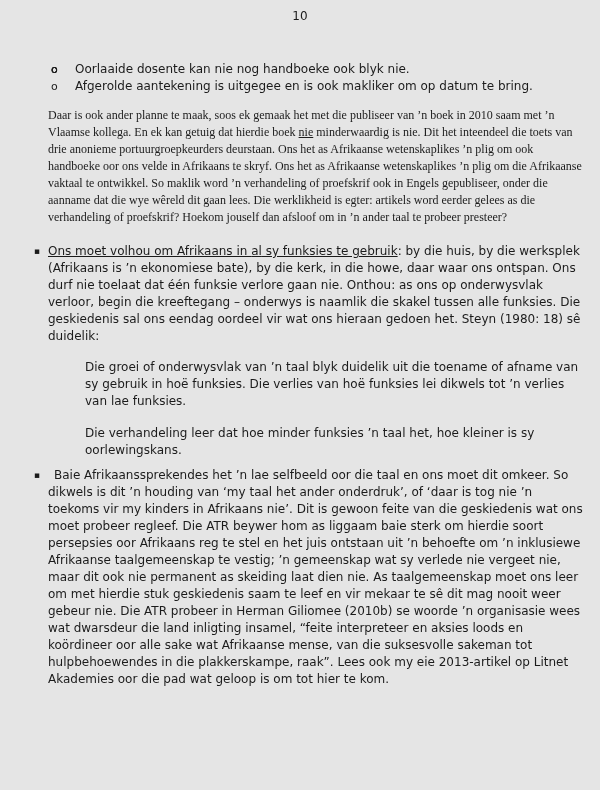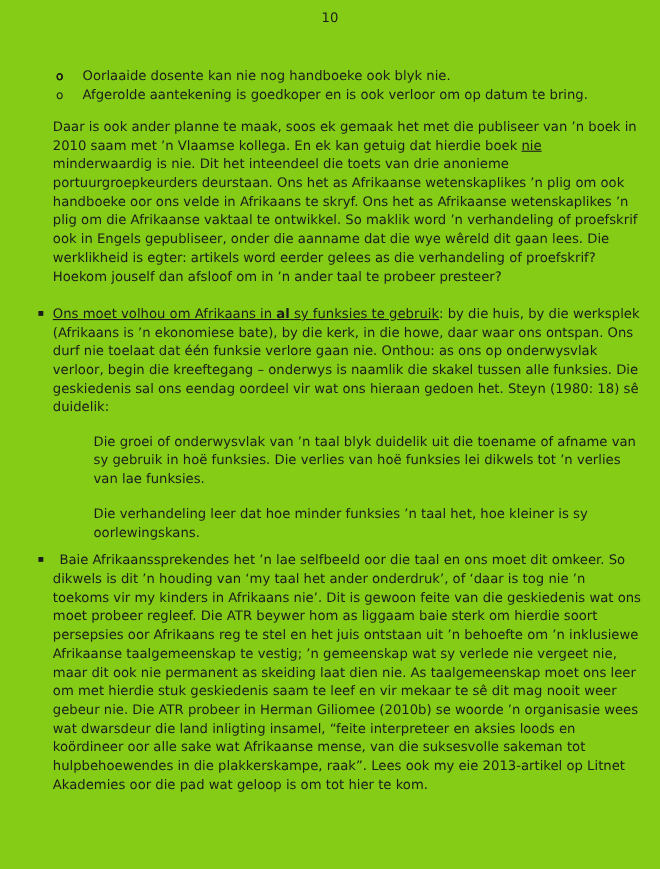--- a/index.html
+++ b/index.html
@@ -4,71 +4,71 @@
 <style>
   html,body { margin:0; padding:0; background:#ffffff; }
   body { width:600px; height:790px; overflow:hidden; }
   .page {
     box-sizing:border-box;
     width:600px; height:790px;
     padding:8px 14px 0 48px;
     font-family:"DejaVu Sans","Liberation Sans",sans-serif;
     font-size:12px; line-height:17px;
     color:#1b1b1b;
-    background:#84cc16;
+    background:#e5e5e5;
   }
   .pageno {
     margin:0 -14px 0 -48px;
     text-align:center;
   }
   ul.circle-list {
     list-style:none;
     margin:36px 0 0 0;
     padding:0;
   }
   ul.circle-list li {
     position:relative;
     padding-left:27px;
   }
   .cmark {
     position:absolute; left:3px; top:0;
     font-size:11px;
   }
-  .para { margin:12px 0 0 0; }
+  .para { margin:12px 0 0 0;font-family:Liberation Serif, serif; }
   .sq-item { position:relative; margin-top:17px; }
   .sq-item.second { margin-top:8px; text-indent:6px; }
   .sqmark {
     position:absolute; left:-14px; top:0;
     font-size:9px; line-height:17px;
     text-indent:0;
   }
   .quote { margin:14px 0 0 37px; }
   .quote.q2 { margin-top:15px; }
   .u { text-decoration:underline; }
-  .b { font-weight:bold; }
+  .b { font-weight:normal; }
 </style>
 </head>
 <body>
 
 <div class="page">
 
   <div class="pageno">10</div>
 
   <ul class="circle-list">
     <li>
       <span class="cmark">o</span>
     </li>
     <li>
       <span class="cmark">o</span>
     </li>
     <li>
       <span class="cmark">o</span><span>Oorlaaide dosente kan nie nog handboeke ook blyk nie.</span>
     </li>
     <li>
-      <span class="cmark">o</span><span>Afgerolde aantekening is goedkoper en is ook verloor om op datum te bring.</span>
+      <span class="cmark">o</span><span>Afgerolde aantekening is uitgegee en is ook makliker om op datum te bring.</span>
     </li>
   </ul>
 
   <p class="para"><span>Daar is ook ander planne te maak, soos ek gemaak het met die publiseer van ’n boek in 2010 saam met ’n Vlaamse kollega. En ek kan getuig dat hierdie boek </span><span class="u">nie</span><span> minderwaardig is nie. Dit het inteendeel die toets van drie anonieme portuurgroepkeurders deurstaan. Ons het as Afrikaanse wetenskaplikes ’n plig om ook handboeke oor ons velde in Afrikaans te skryf. Ons het as Afrikaanse wetenskaplikes ’n plig om die Afrikaanse vaktaal te ontwikkel. So maklik word ’n verhandeling of proefskrif ook in Engels gepubliseer, onder die aanname dat die wye wêreld dit gaan lees. Die werklikheid is egter: artikels word eerder gelees as die verhandeling of proefskrif? Hoekom jouself dan afsloof om in ’n ander taal te probeer presteer?</span></p>
 
   <div class="sq-item">
     <span class="sqmark">▪</span><span class="u">Ons moet volhou om Afrikaans in </span><span class="u b">al</span><span class="u"> sy funksies te gebruik</span><span>: by die huis, by die werksplek (Afrikaans is ’n ekonomiese bate), by die kerk, in die howe, daar waar ons ontspan. Ons durf nie toelaat dat één funksie verlore gaan nie. Onthou: as ons op onderwysvlak verloor, begin die kreeftegang – onderwys is naamlik die skakel tussen alle funksies. Die geskiedenis sal ons eendag oordeel vir wat ons hieraan gedoen het. Steyn (1980: 18) sê duidelik:</span>
   </div>
 
   <div class="quote">Die groei of onderwysvlak van ’n taal blyk duidelik uit die toename of afname van sy gebruik in hoë funksies. Die verlies van hoë funksies lei dikwels tot ’n verlies van lae funksies.</div>

